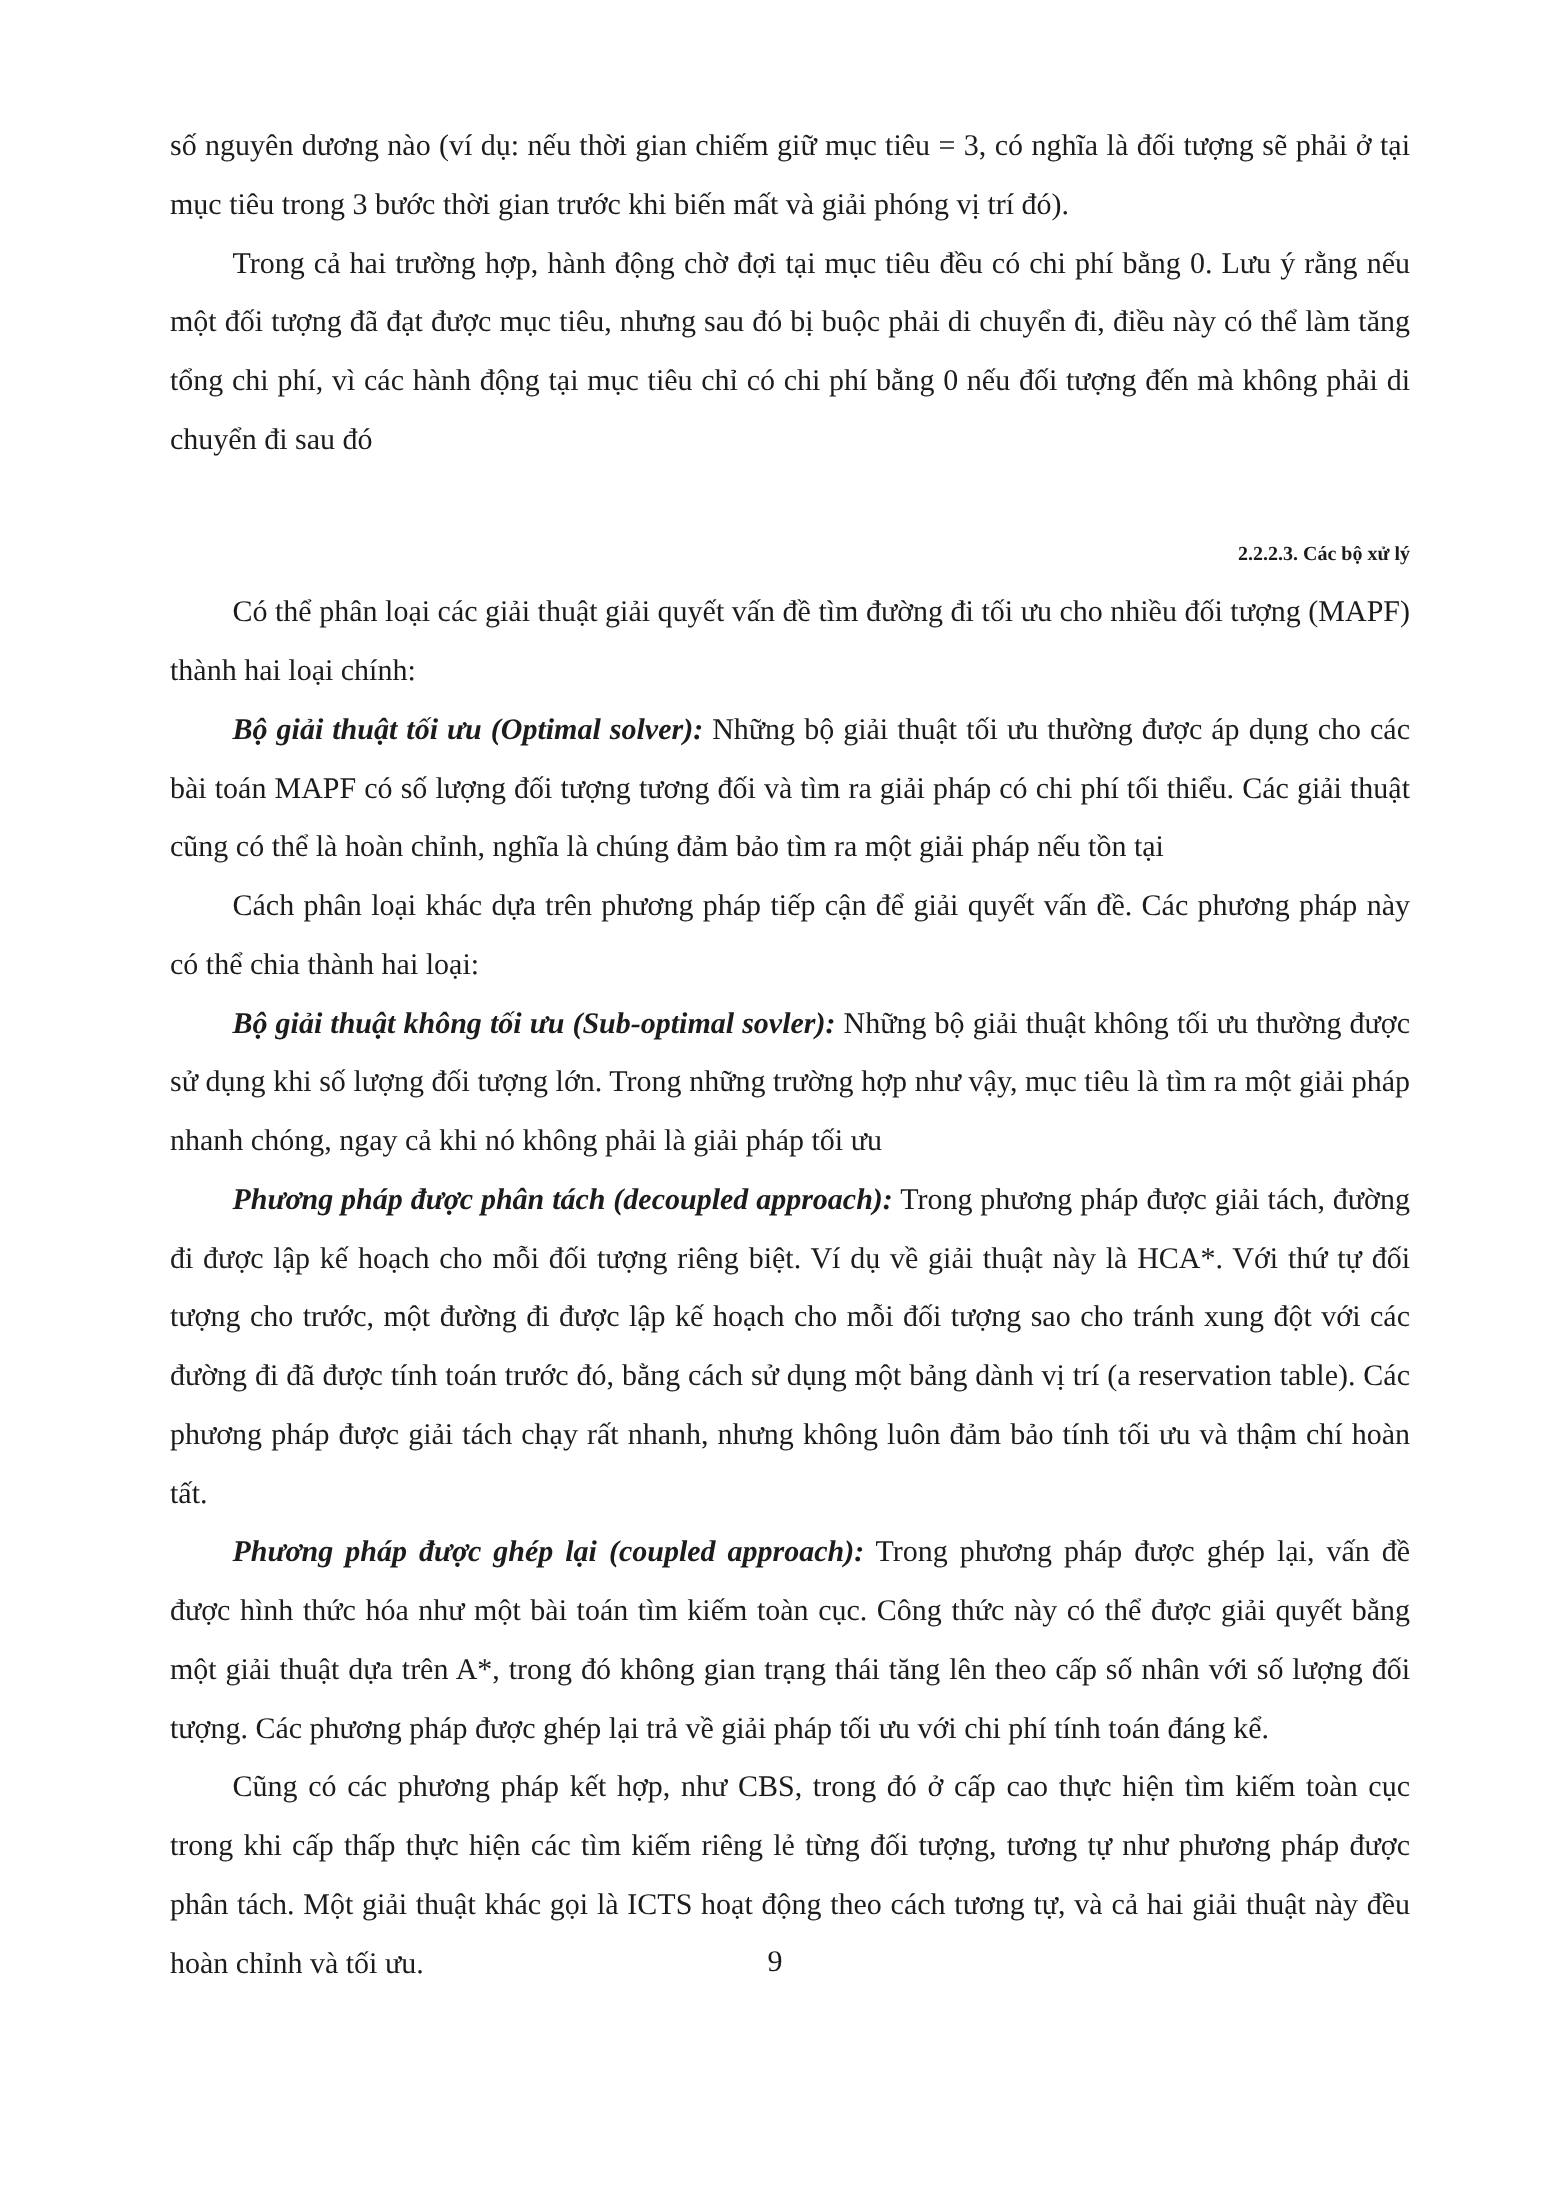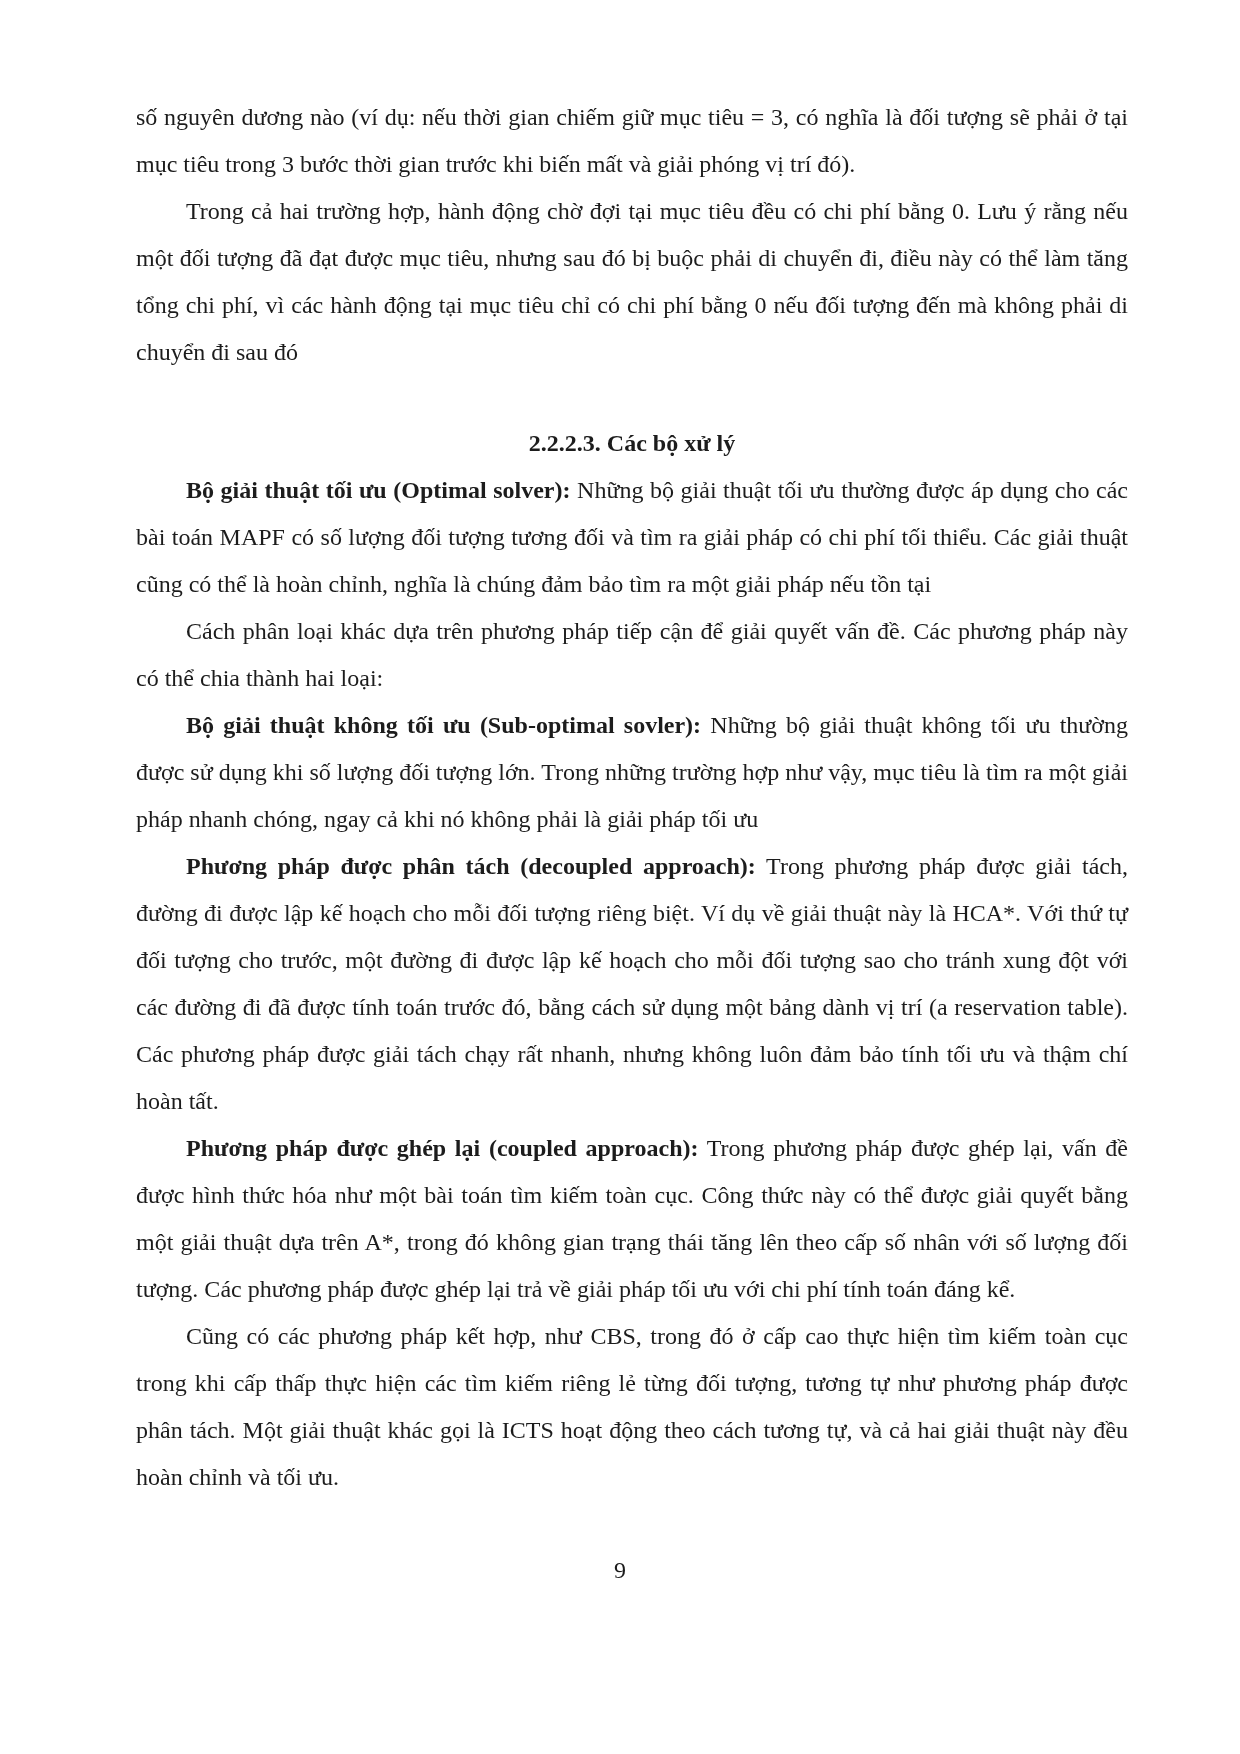--- a/index.html
+++ b/index.html
@@ -25,45 +25,47 @@
   }
   p.para {
     margin: 0;
     text-align: justify;
   }
   p.para.indent {
     text-indent: 50px;
   }
   .lead {
     font-weight: bold;
+    font-style: italic;
   }
   h3.heading {
-    font-size: 24px;
+    font-size: 16px;
     font-weight: bold;
     margin: 44px 0 0 0;
     line-height: 47px;
-    text-align: center;
+    text-align: right;
   }
   .page-number {
     position: absolute;
     bottom: 160px;
     left: 50%;
     transform: translateX(-50%);
     font-size: 24px;
     color: #1c1c1c;
   }
 </style>
 </head>
 <body>
 
 <div class="page">
   <div class="content" id="doc-content">
       <p class="para"><span>số nguyên dương nào (ví dụ: nếu thời gian chiếm giữ mục tiêu = 3, có nghĩa là đối tượng sẽ phải ở tại mục tiêu trong 3 bước thời gian trước khi biến mất và giải phóng vị trí đó).</span></p>
       <p class="para indent"><span>Trong cả hai trường hợp, hành động chờ đợi tại mục tiêu đều có chi phí bằng 0. Lưu ý rằng nếu một đối tượng đã đạt được mục tiêu, nhưng sau đó bị buộc phải di chuyển đi, điều này có thể làm tăng tổng chi phí, vì các hành động tại mục tiêu chỉ có chi phí bằng 0 nếu đối tượng đến mà không phải di chuyển đi sau đó</span></p>
       <h3 class="heading">2.2.2.3. Các bộ xử lý</h3>
+      <p class="para indent"><span>Có thể phân loại các giải thuật giải quyết vấn đề tìm đường đi tối ưu cho nhiều đối tượng (MAPF) thành hai loại chính:</span></p>
       <p class="para indent"><span class="lead">Bộ giải thuật tối ưu (Optimal solver):</span><span> Những bộ giải thuật tối ưu thường được áp dụng cho các bài toán MAPF có số lượng đối tượng tương đối và tìm ra giải pháp có chi phí tối thiểu. Các giải thuật cũng có thể là hoàn chỉnh, nghĩa là chúng đảm bảo tìm ra một giải pháp nếu tồn tại</span></p>
       <p class="para indent"><span>Cách phân loại khác dựa trên phương pháp tiếp cận để giải quyết vấn đề. Các phương pháp này có thể chia thành hai loại:</span></p>
       <p class="para indent"><span class="lead">Bộ giải thuật không tối ưu (Sub-optimal sovler):</span><span> Những bộ giải thuật không tối ưu thường được sử dụng khi số lượng đối tượng lớn. Trong những trường hợp như vậy, mục tiêu là tìm ra một giải pháp nhanh chóng, ngay cả khi nó không phải là giải pháp tối ưu</span></p>
       <p class="para indent"><span class="lead">Phương pháp được phân tách (decoupled approach):</span><span> Trong phương pháp được giải tách, đường đi được lập kế hoạch cho mỗi đối tượng riêng biệt. Ví dụ về giải thuật này là HCA*. Với thứ tự đối tượng cho trước, một đường đi được lập kế hoạch cho mỗi đối tượng sao cho tránh xung đột với các đường đi đã được tính toán trước đó, bằng cách sử dụng một bảng dành vị trí (a reservation table). Các phương pháp được giải tách chạy rất nhanh, nhưng không luôn đảm bảo tính tối ưu và thậm chí hoàn tất.</span></p>
       <p class="para indent"><span class="lead">Phương pháp được ghép lại (coupled approach):</span><span> Trong phương pháp được ghép lại, vấn đề được hình thức hóa như một bài toán tìm kiếm toàn cục. Công thức này có thể được giải quyết bằng một giải thuật dựa trên A*, trong đó không gian trạng thái tăng lên theo cấp số nhân với số lượng đối tượng. Các phương pháp được ghép lại trả về giải pháp tối ưu với chi phí tính toán đáng kể.</span></p>
       <p class="para indent"><span>Cũng có các phương pháp kết hợp, như CBS, trong đó ở cấp cao thực hiện tìm kiếm toàn cục trong khi cấp thấp thực hiện các tìm kiếm riêng lẻ từng đối tượng, tương tự như phương pháp được phân tách. Một giải thuật khác gọi là ICTS hoạt động theo cách tương tự, và cả hai giải thuật này đều hoàn chỉnh và tối ưu.</span></p>
     </div>
   <div class="page-number">9</div>
 </div>
 

